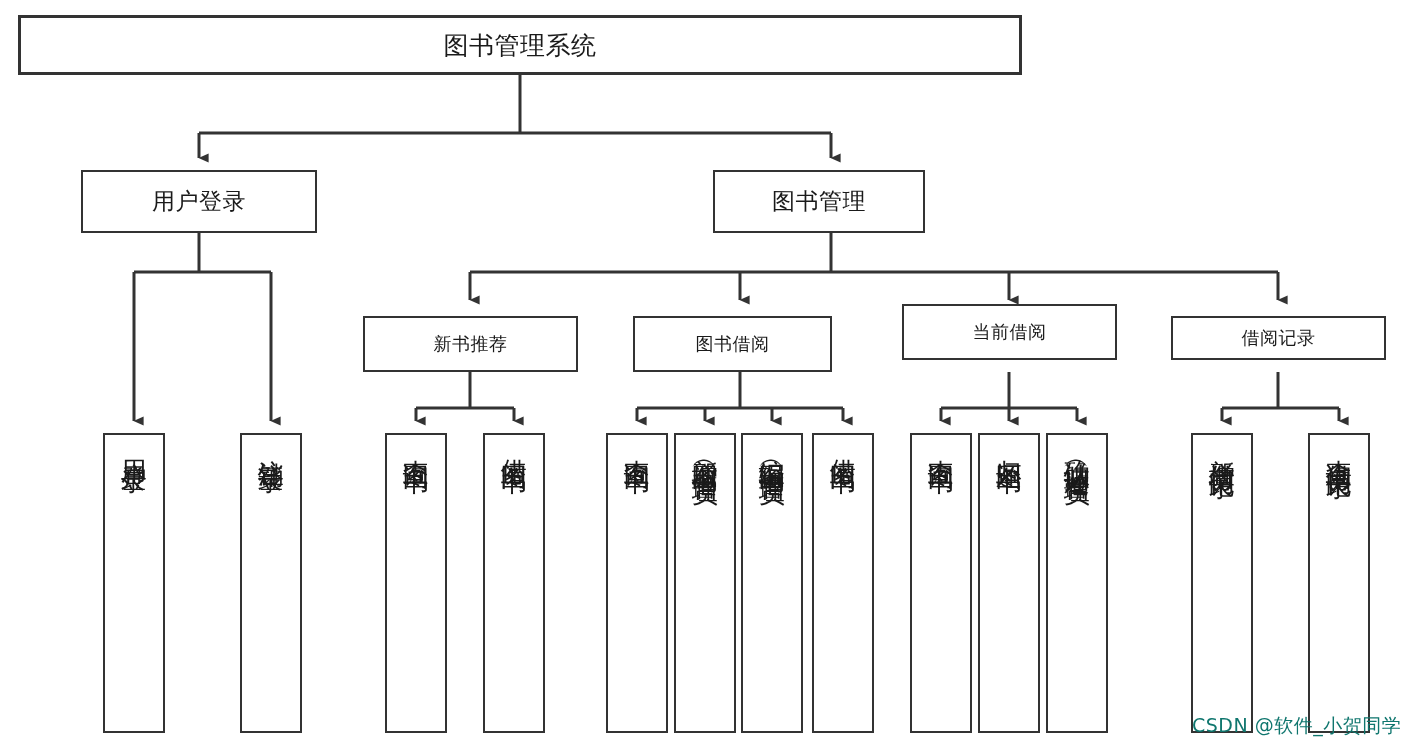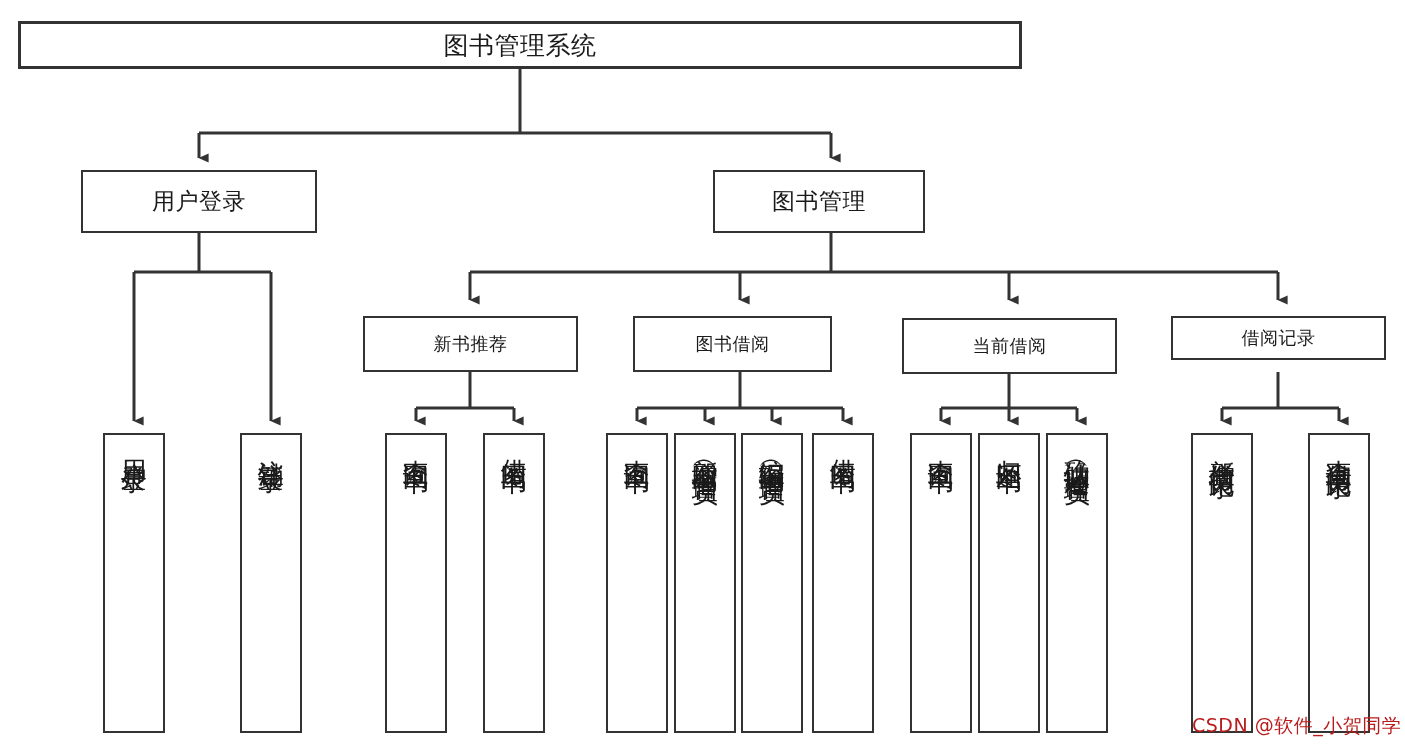--- a/index.html
+++ b/index.html
@@ -59,21 +59,21 @@
     writing-mode: vertical-rl;
     text-orientation: upright;
     font-size: 26px;
     line-height: 1.02;
     letter-spacing: 3px;
     white-space: nowrap;
     display: block;
   }
   .watermark {
     position: absolute;
-    color: #b91c1c;
+    color: #0f766e;
     font-size: 19px;
     white-space: nowrap;
     letter-spacing: 0.5px;
   }
 </style>
 </head>
 <body>
 
 <div id="canvas">
 
@@ -120,38 +120,38 @@
       <path d="M 1009 408 L 1009 421" marker-end="url(#arrow)"></path>
       <path d="M 1077 408 L 1077 421" marker-end="url(#arrow)"></path>
 
       <path d="M 1278 372 L 1278 408"></path>
       <path d="M 1222 408 L 1339 408"></path>
       <path d="M 1222 408 L 1222 421" marker-end="url(#arrow)"></path>
       <path d="M 1339 408 L 1339 421" marker-end="url(#arrow)"></path>
     </g>
   </svg>
 
-  <div class="node root" style="left:18px; top:21px; width:1004px; height:48px;">
+  <div class="node root" style="left:18px; top:15px; width:1004px; height:60px;">
     <span class="node-label">图书管理系统</span>
   </div>
 
   <div class="node lvl2" style="left:81px; top:170px; width:236px; height:63px;">
     <span class="node-label">用户登录</span>
   </div>
   <div class="node lvl2" style="left:713px; top:170px; width:212px; height:63px;">
     <span class="node-label">图书管理</span>
   </div>
 
   <div class="node lvl3" style="left:363px; top:316px; width:215px; height:56px;">
     <span class="node-label">新书推荐</span>
   </div>
   <div class="node lvl3" style="left:633px; top:316px; width:199px; height:56px;text-align:right;">
     <span class="node-label">图书借阅</span>
   </div>
-  <div class="node lvl3" style="left:902px; top:318px; width:215px; height:56px;">
+  <div class="node lvl3" style="left:902px; top:304px; width:215px; height:56px;">
     <span class="node-label">当前借阅</span>
   </div>
   <div class="node lvl3" style="left:1171px; top:316px; width:215px; height:44px;">
     <span class="node-label">借阅记录</span>
   </div>
 
   <div class="node leaf" style="left:103px; top:433px; width:62px; height:300px;">
     <span class="node-label">用户登录</span>
   </div>
   <div class="node leaf" style="left:240px; top:433px; width:62px; height:300px;">

